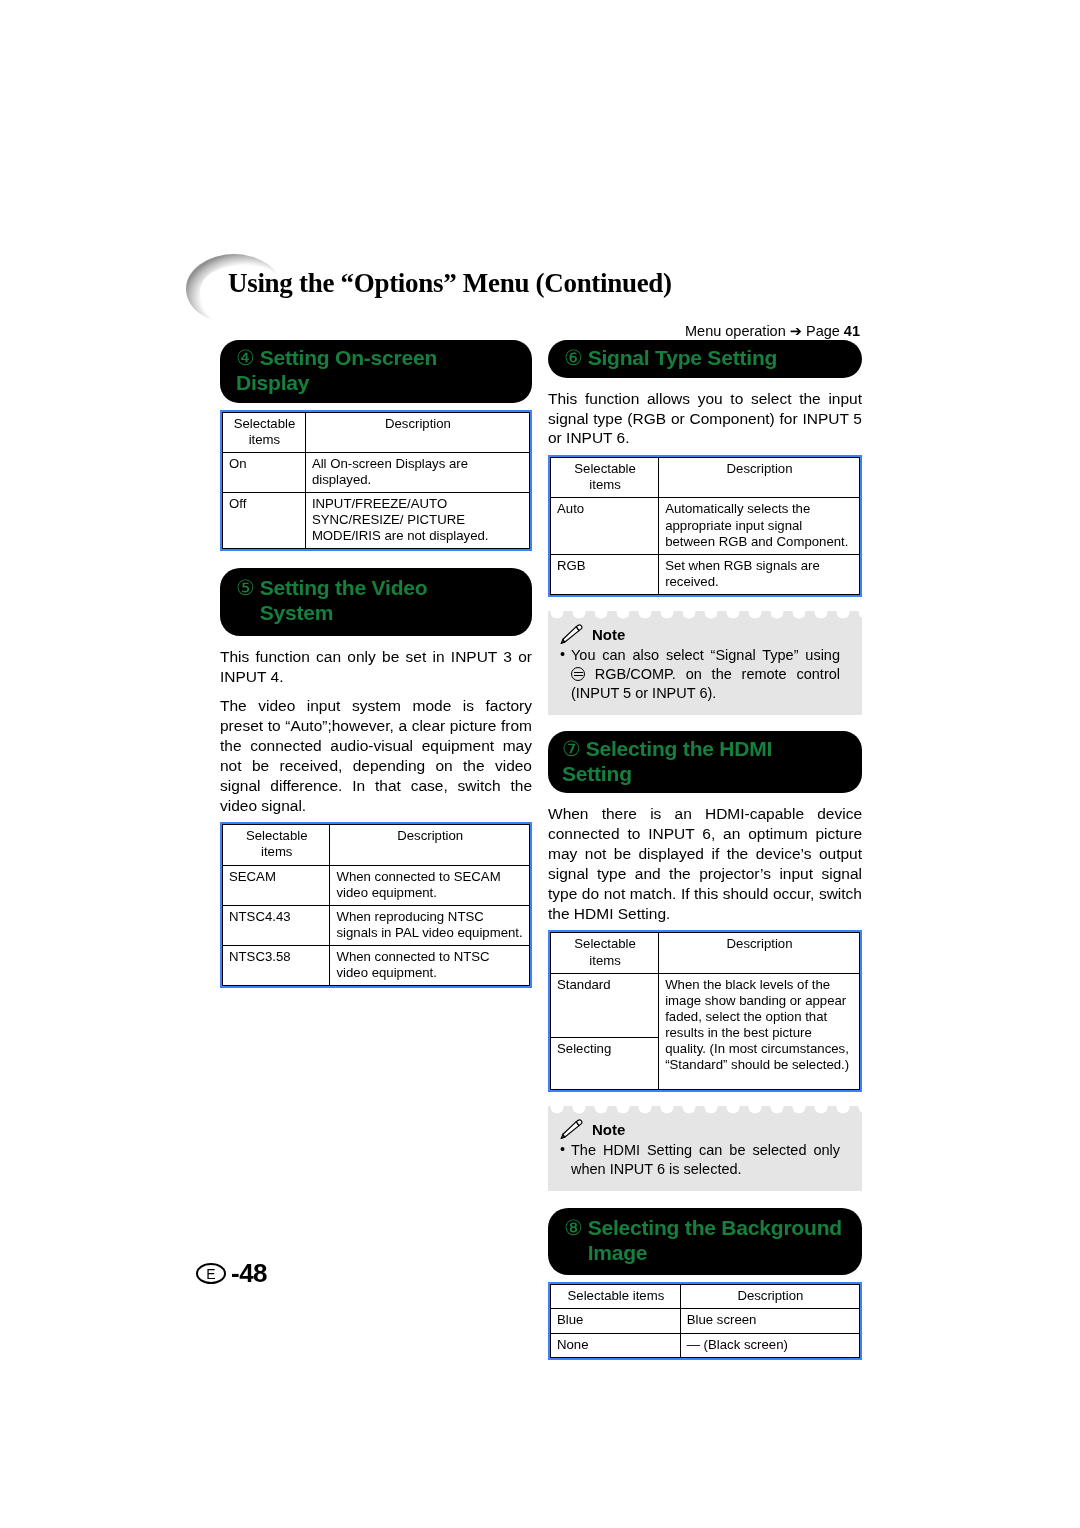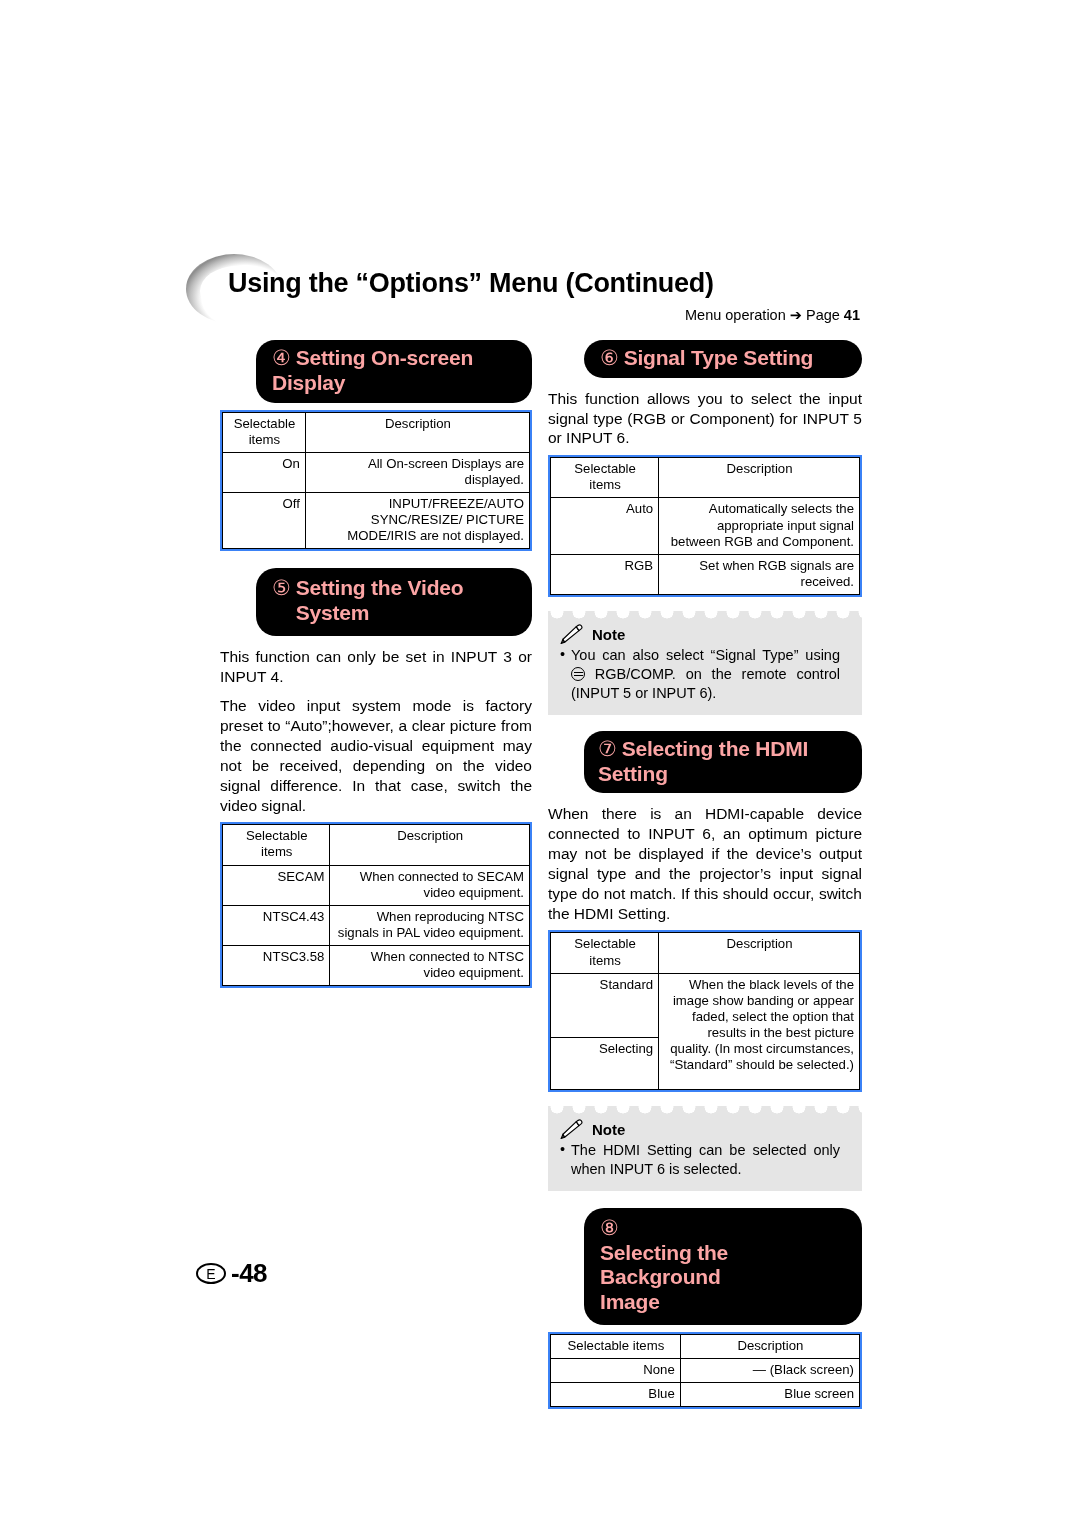--- a/index.html
+++ b/index.html
@@ -42,25 +42,26 @@
     border-radius: 50%;
     background: #ffffff;
   }
   .page-title {
     position: absolute;
     left: 42px; top: 16px;
     font-size: 27px;
     font-weight: bold;
     letter-spacing: -0.3px;
     white-space: nowrap;
+    font-family: Liberation Serif, serif;
   }
 
   .menu-op {
     position: absolute;
-    left: 540px; top: 307px;
+    left: 540px; top: 323px;
     width: 320px;
     text-align: right;
     font-size: 14.5px;
     white-space: nowrap;
   }
   .menu-op .pgnum { font-weight: bold; }
 
   
   .col-left {
     position: absolute;
@@ -69,29 +70,28 @@
   }
   .col-right {
     position: absolute;
     left: 548px; top: 340px;
     width: 314px;
   }
 
   
   .banner {
     background: #000000;
-    color: #fca5a5;
+    color: #15803d;
     border-radius: 19px;
     padding: 6px 16px 7px 16px;
     font-size: 21px;
     font-weight: bold;
     letter-spacing: -0.2px;
     box-sizing: border-box;
     line-height: 1.18;
-    margin-left: 36px;
   }
   .banner .num {
     display: inline-block;
     font-weight: normal;
     font-size: 21px;
     margin-right: 5px;
     vertical-align: baseline;
   }
   .banner.two-line {
     border-radius: 20px;
@@ -116,21 +116,21 @@
   table.spec {
     border-collapse: collapse;
     width: 100%;
     margin-top: 11px;
     table-layout: fixed;
   }
   table.spec td, table.spec th {
     border: 1px solid #000;
     font-size: 13.2px;
     font-weight: normal;
-    text-align: right;
+    text-align: left;
     vertical-align: top;
     padding: 3px 5px 4px 6px;
     line-height: 1.22;
   }
   table.spec th { text-align: center; }
   table.spec .c-head { text-align: center; }
 
   .tbl-wrap { border: 2px solid #3b82f6; margin-top: 7px; }
   .tbl-wrap table.spec { margin-top: 0; border: 0; }
 
@@ -403,26 +403,26 @@
         <colgroup>
             <col style="width:42%">
             <col style="width:58%">
           </colgroup>
         <tbody>
           <tr>
             <th class="c-head">Selectable items</th>
             <th class="c-head">Description</th>
           </tr>
           <tr>
+            <td>Blue</td>
+            <td>Blue screen</td>
+          </tr>
+          <tr>
             <td>None</td>
             <td>— (Black screen)</td>
-          </tr>
-          <tr>
-            <td>Blue</td>
-            <td>Blue screen</td>
           </tr>
         </tbody>
       </table>
     </div>
   </div>
 
   <div class="pagemark">
     <div class="oval">E</div>
     <div class="num">-48</div>
   </div>

